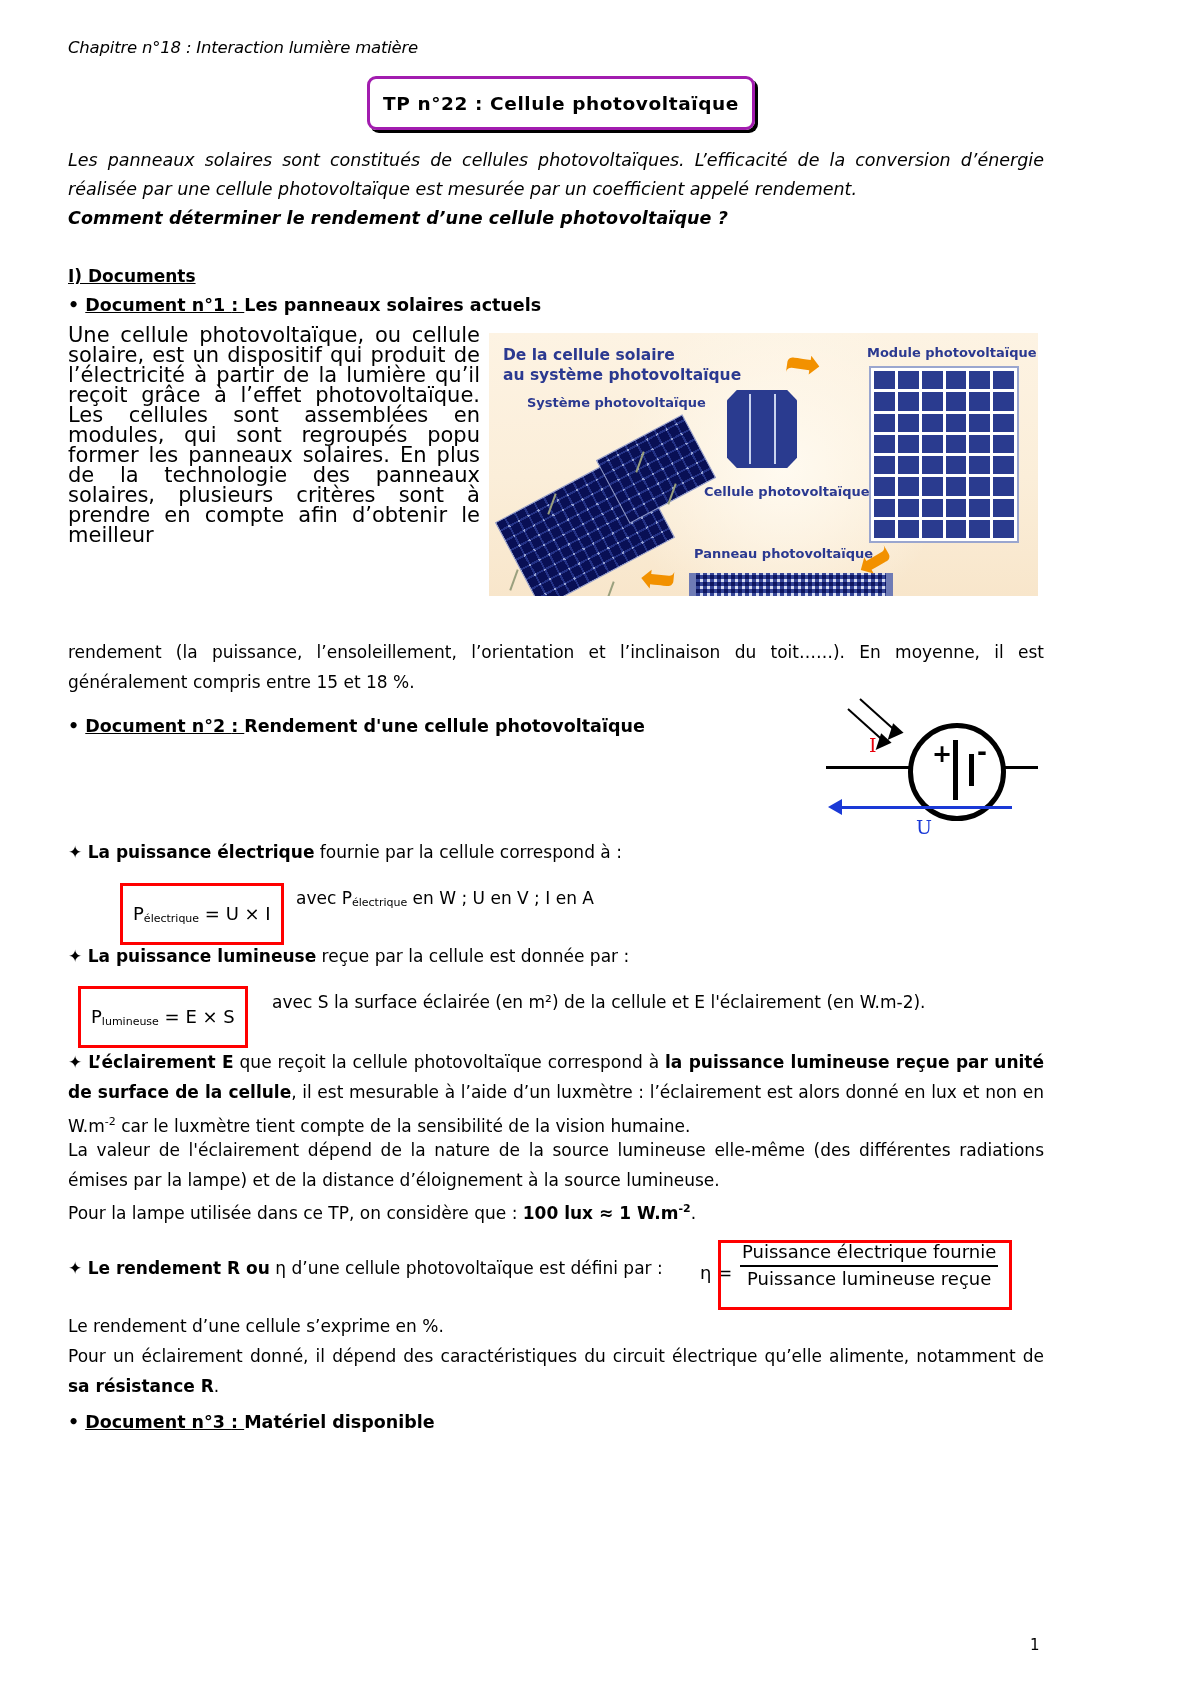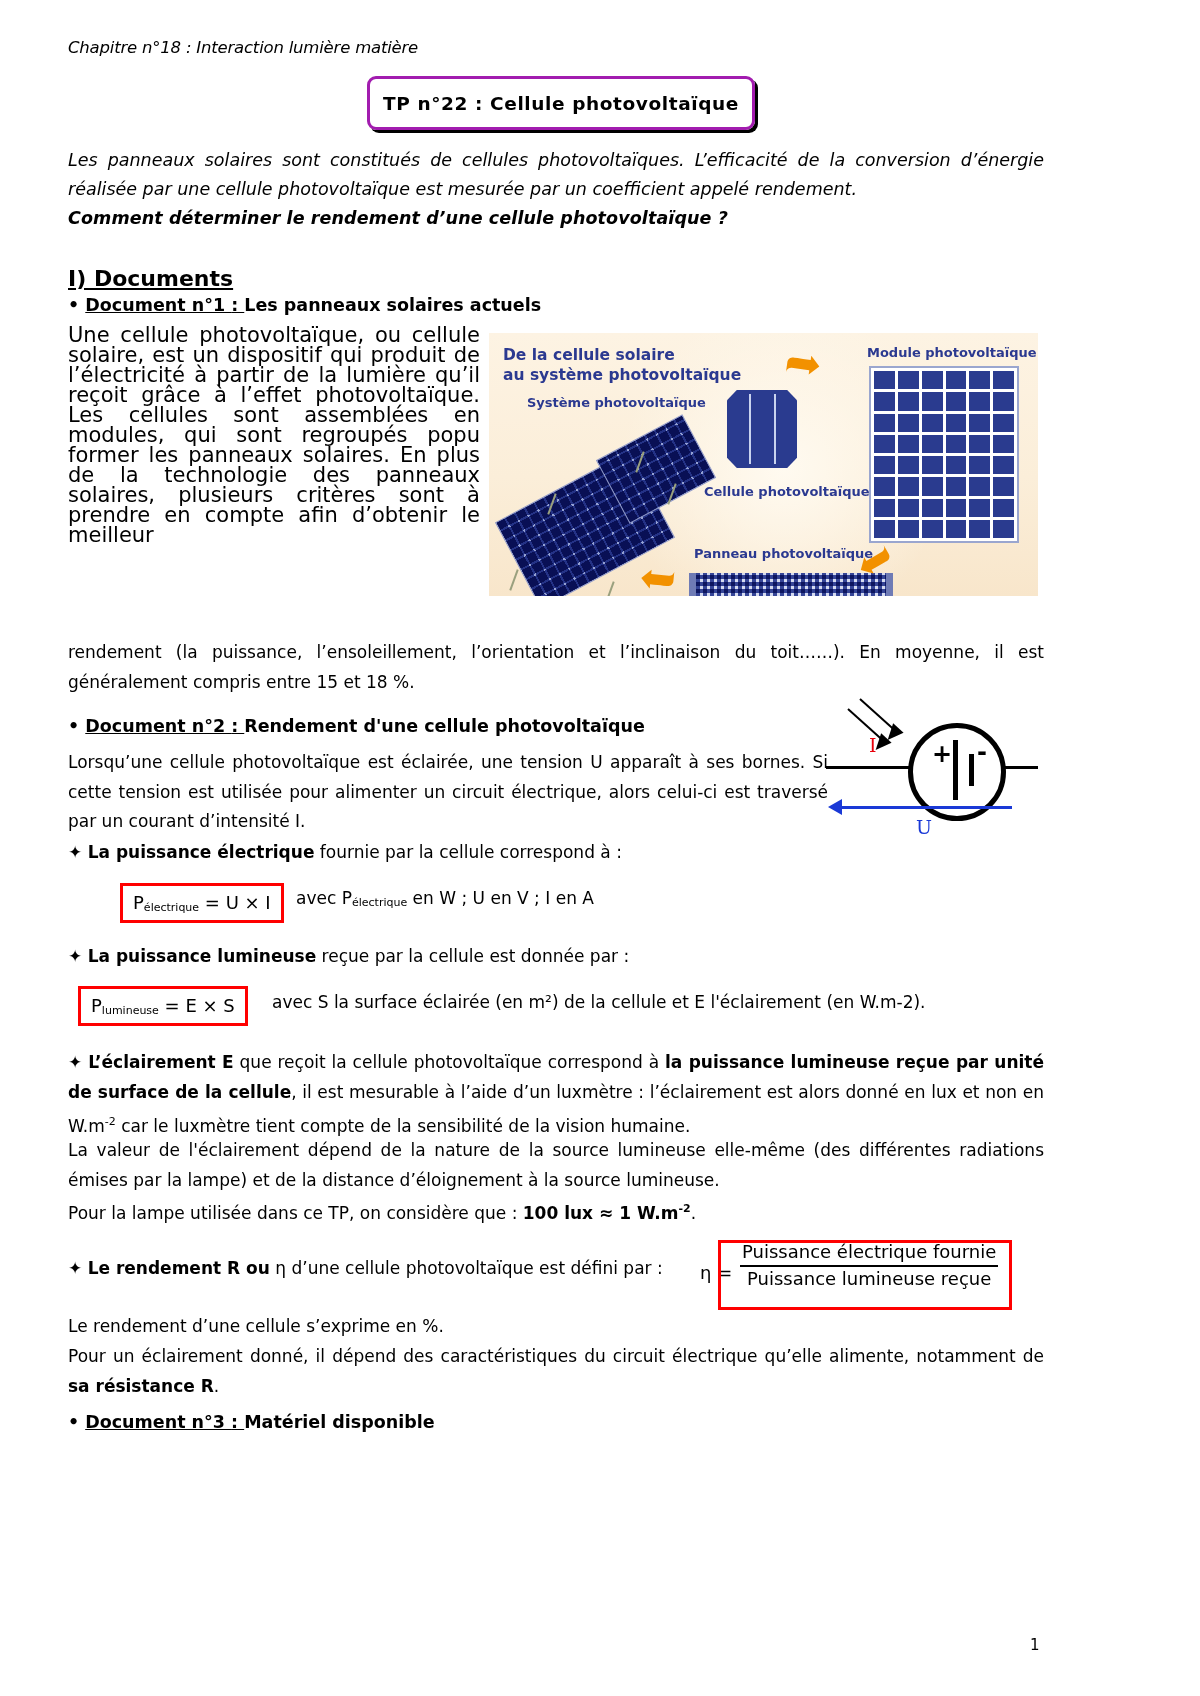--- a/index.html
+++ b/index.html
@@ -39,21 +39,21 @@
     position:absolute;left:68px;top:146px;width:976px;
     font-style:italic;font-size:17.5px;line-height:29px;
     text-align:justify;
   }
   .intro .q{
     display:block;font-weight:bold;font-style:italic;
     text-align:left;letter-spacing:0.1px;
   }
   .sect{
     position:absolute;left:68px;
-    font-weight:bold;font-size:22px;
+    font-weight:bold;font-size:17px;
     text-decoration:underline;
   }
   .doc-head{
     position:absolute;left:68px;
     font-weight:bold;font-size:17.5px;
   }
   .doc-head .u{text-decoration:underline;}
 
   .body-text{
     position:absolute;
@@ -193,21 +193,21 @@
     border-left:7px solid transparent;border-right:7px solid transparent;
     border-top:16px solid #000;
   }
   .circuit .rh1{left:54px;top:36px;transform:rotate(42deg);}
   .circuit .rh2{left:66px;top:26px;transform:rotate(42deg);}
 
   
   .fbox{
     position:absolute;
     border:3px solid #ff0000;
-    padding:6px 10px;
+    padding:17px 10px;
     font-size:18px;
     background:#fff;
     white-space:nowrap;
   }
   .after{
     position:absolute;font-size:17px;white-space:nowrap;
   }
   .frac-box{
     position:absolute;left:718px;top:1240px;
     border:3px solid #ff0000;
@@ -339,21 +339,20 @@
     <div class="arrow-o" style="left:150px;top:226px;transform:rotate(186deg);">➦</div>
   </div>
 
   <div class="flow" style="top:638px;">rendement (la puissance, l’ensoleillement, l’orientation et l’inclinaison du toit……). En moyenne, il est généralement compris entre 15 et 18 %.</div>
 
   <div class="doc-head" style="top:716px;">
     <span>•</span>
     <span class="u">Document n°2 </span><span class="u">: </span><span>Rendement d'une cellule photovoltaïque</span>
   </div>
 
-  <div class="flow" style="top:748px;width:760px;">Lorsqu’une cellule photovoltaïque est éclairée, une tension U apparaît à ses bornes. Si cette tension est utilisée pour alimenter un circuit électrique, alors celui-ci est traversé par un courant d’intensité I.</div>
 
   <div class="circuit">
     <div class="wire"></div>
     <div class="ray ray1"></div>
     <div class="ray ray2"></div>
     <div class="rayhead rh1"></div>
     <div class="rayhead rh2"></div>
     <div class="lab-I">I</div>
     <div class="cellsym">
       <div class="plus">+</div>

